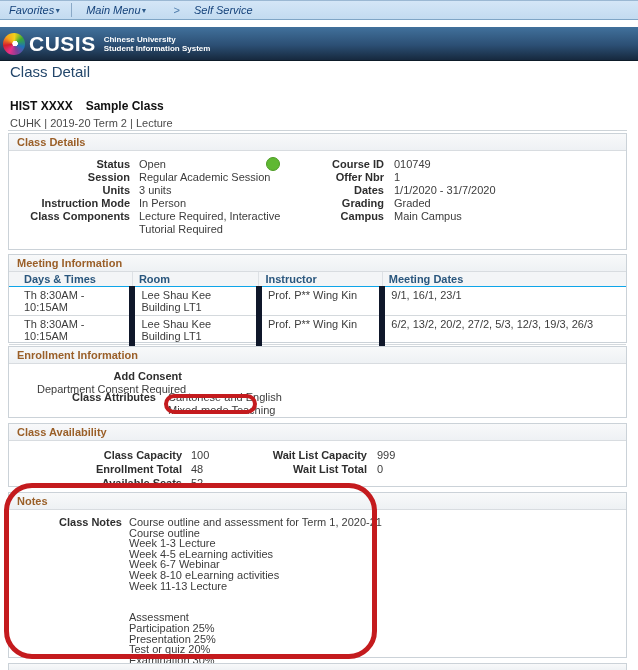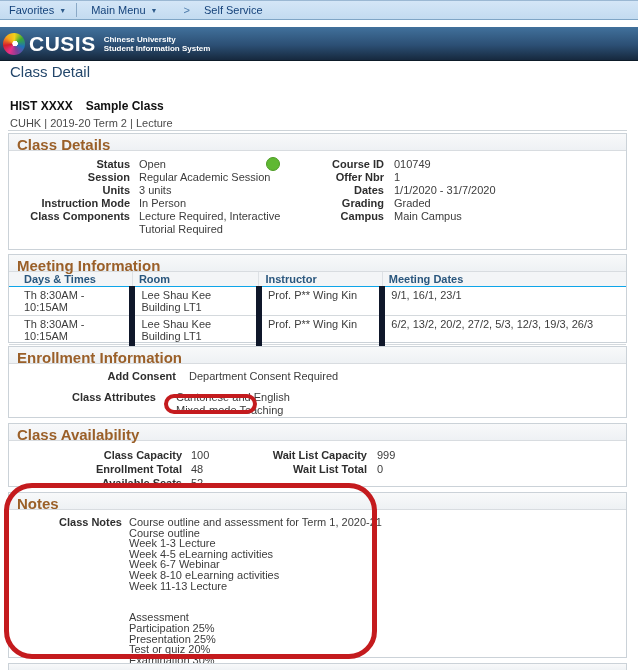--- a/index.html
+++ b/index.html
@@ -4,21 +4,21 @@
 <style>
   * { margin:0; padding:0; box-sizing:border-box; }
   html,body { background:#fff; }
   body { font-family:"Liberation Sans","DejaVu Sans",sans-serif; }
   .screen { position:relative; width:638px; height:670px; background:#fff; overflow:hidden; }
 
   
   .navbar { position:absolute; left:0; top:0; width:638px; height:20px;
     background:linear-gradient(#d4e6f7,#c3dbf0); border-top:1px solid #9bb8d3; border-bottom:1px solid #7fa5c5;
     display:flex; align-items:center; font-size:11px; color:#15427a; }
-  .nav-item { display:flex; align-items:center; gap:5px; cursor:pointer; }
+  .nav-item { display:flex; align-items:center; cursor:pointer;font-style:italic; }
   .nav-fav { margin-left:9px; }
   .chev { font-size:7px; color:#2d5a8a; line-height:1; }
   .nav-divider { width:1px; height:14px; background:#8aa9c7; margin:0 14px 0 10px; }
   .crumb-sep { color:#4f7cab; font-size:11px; margin:0 14px 0 26px; }
 
   
   .banner { position:absolute; left:0; top:27px; width:638px; height:34px;
     background:linear-gradient(#41719c 0%, #2c4f74 55%, #16293e 100%);
     border-bottom:1px solid #0d1b29; display:flex; align-items:center; }
   .emblem { width:22px; height:22px; border-radius:50%; margin-left:3px; flex:0 0 auto;
@@ -30,21 +30,21 @@
   
   .page-title { position:absolute; left:10px; top:63px; font-size:15px; color:#24476b; }
   .course-heading { position:absolute; left:10px; top:99px; font-size:12px; font-weight:bold; color:#111; }
   .course-heading .sp { display:inline-block; width:13px; }
   .course-subtitle { position:absolute; left:10px; top:117px; font-size:11px; color:#4a4a4a; }
   .rule { position:absolute; left:8px; top:130px; width:619px; border-top:1px solid #cdd3d8; }
 
   
   .section { position:absolute; left:8px; width:619px; background:#fff; border:1px solid #cbd2d8; }
   .sec-head { height:17px; background:linear-gradient(#f8f9fa,#eef1f4); border-bottom:1px solid #d8dce0;
-    font-size:15px; font-weight:bold; color:#9a5f28; padding:2px 0 0 8px; }
+    font-size:11px; font-weight:bold; color:#9a5f28; padding:2px 0 0 8px; }
   .dlabel { font-weight:bold; color:#2e2e2e; text-align:right; flex:0 0 auto; }
   .dval { color:#3c3c3c; white-space:pre-line; }
   .drow { display:flex; font-size:11px; line-height:13px; }
 
   
   .sec-classdetails { top:133px; height:117px; }
   .cd-left  { position:absolute; left:1px;  top:24px; width:295px; }
   .cd-left .dlabel { width:120px; }
   .cd-left .dval { margin-left:9px; }
   .cd-right { position:absolute; left:290px; top:24px; width:320px; }
@@ -60,26 +60,26 @@
   .mtable th { background:#f3f5f7; color:#29567d; font-weight:bold; text-align:left;
     border-bottom:1px solid #0ea5e9; border-right:1px solid #dde1e5; padding:1px 4px 1px 6px; height:14px; }
   .mtable td { border-bottom:1px solid #d4d9dd; border-right:6px solid #0f172a; padding:2px 4px 2px 6px; vertical-align:top; }
   .mtable th:first-child, .mtable td:first-child { padding-left:15px; }
   .mtable th:last-child, .mtable td:last-child { border-right:none; }
   .mtable td.dates { padding-right:30px; }
   .mtable tr:last-child td { border-bottom:none; }
 
   
   .sec-enroll { top:346px; height:72px; }
-  .en-row1 { position:absolute; left:9px; top:23px; }
+  .en-row1 { position:absolute; left:15px; top:23px;flex-direction:column; }
   .en-row1 .dlabel { width:158px; }
   .en-row1 .dval { margin-left:13px; }
   .en-row2 { position:absolute; left:1px; top:44px; }
   .en-row2 .dlabel { width:146px; }
-  .en-row2 .dval { margin-left:20px; }
+  .en-row2 .dval { margin-left:12px; }
 
   
   .sec-avail { top:423px; height:64px; }
   .av-left  { position:absolute; left:1px;  top:24px; }
   .av-left .drow, .av-right .drow { line-height:14px; }
   .av-left .dlabel { width:172px; }
   .av-left .dval { margin-left:9px; }
   .av-right { position:absolute; left:230px; top:24px; }
   .av-right .dlabel { width:128px; }
   .av-right .dval { margin-left:10px; }

